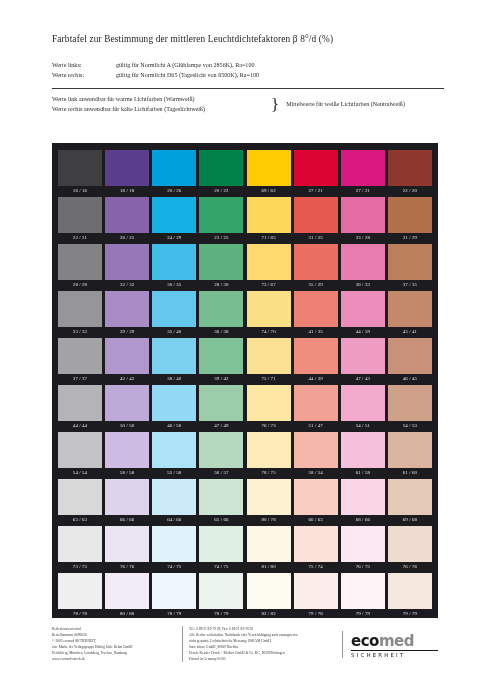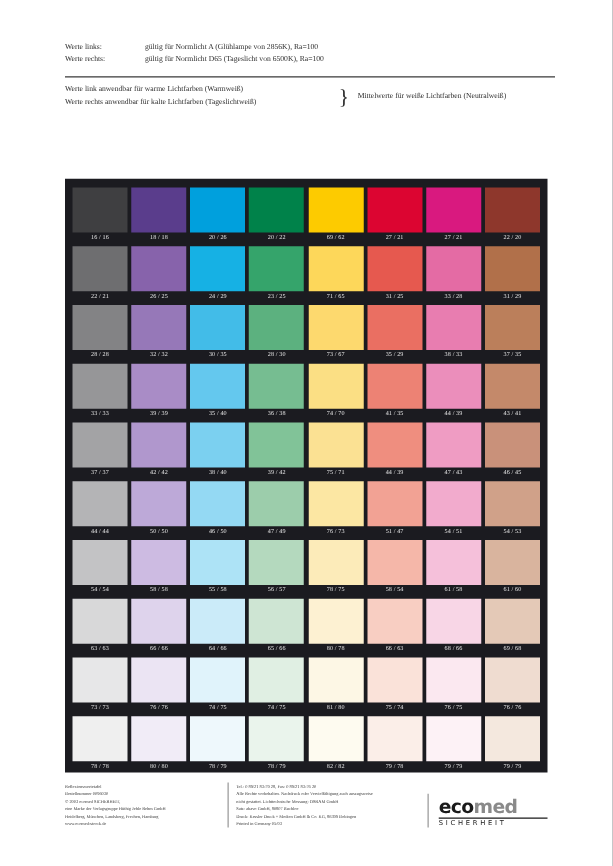--- a/index.html
+++ b/index.html
@@ -110,21 +110,21 @@
   }
 
   
   .footer {
     position: absolute;
     left: 52px;
     top: 626px;
     width: 386px;
     display: flex;
     justify-content: space-between;
-    align-items: flex-end;
+    align-items: center;
   }
   .footer-col {
     font-size: 3.5px;
     line-height: 1.72;
     color: #3a3a3a;
   }
   .footer-col.left { width: 120px; }
   .footer-col.mid {
     width: 150px;
     padding-left: 6px;
@@ -155,20 +155,21 @@
     margin-top: 1px;
     padding-top: 1px;
   }
 </style>
 </head>
 <body>
 
 <div class="page">
 
   <div class="header">
+    <div class="main-title">Farbtafel zur Bestimmung der mittleren Leuchtdichtefaktoren β 8°/d (%)</div>
 
     <div class="norm-block">
       <div class="norm-row">
         <div class="norm-label">Werte links:</div>
         <div class="norm-value">gültig für Normlicht A (Glühlampe von 2856K), Ra=100</div>
       </div>
       <div class="norm-row">
         <div class="norm-label">Werte rechts:</div>
         <div class="norm-value">gültig für Normlicht D65 (Tageslicht von 6500K), Ra=100</div>
       </div>

